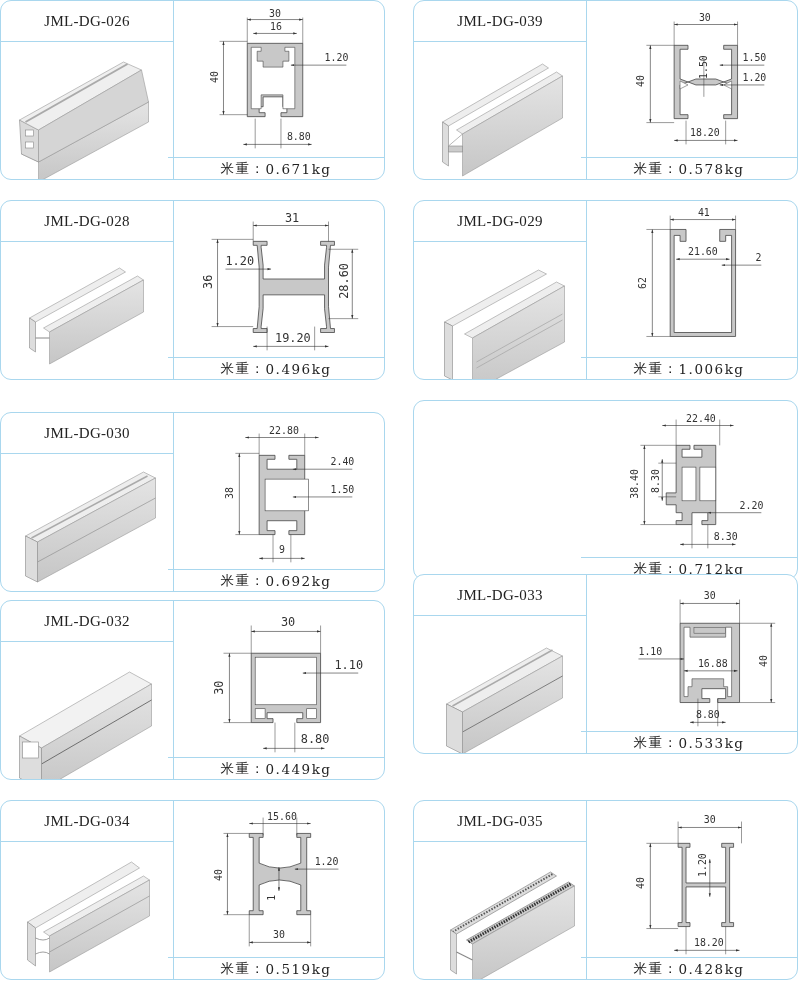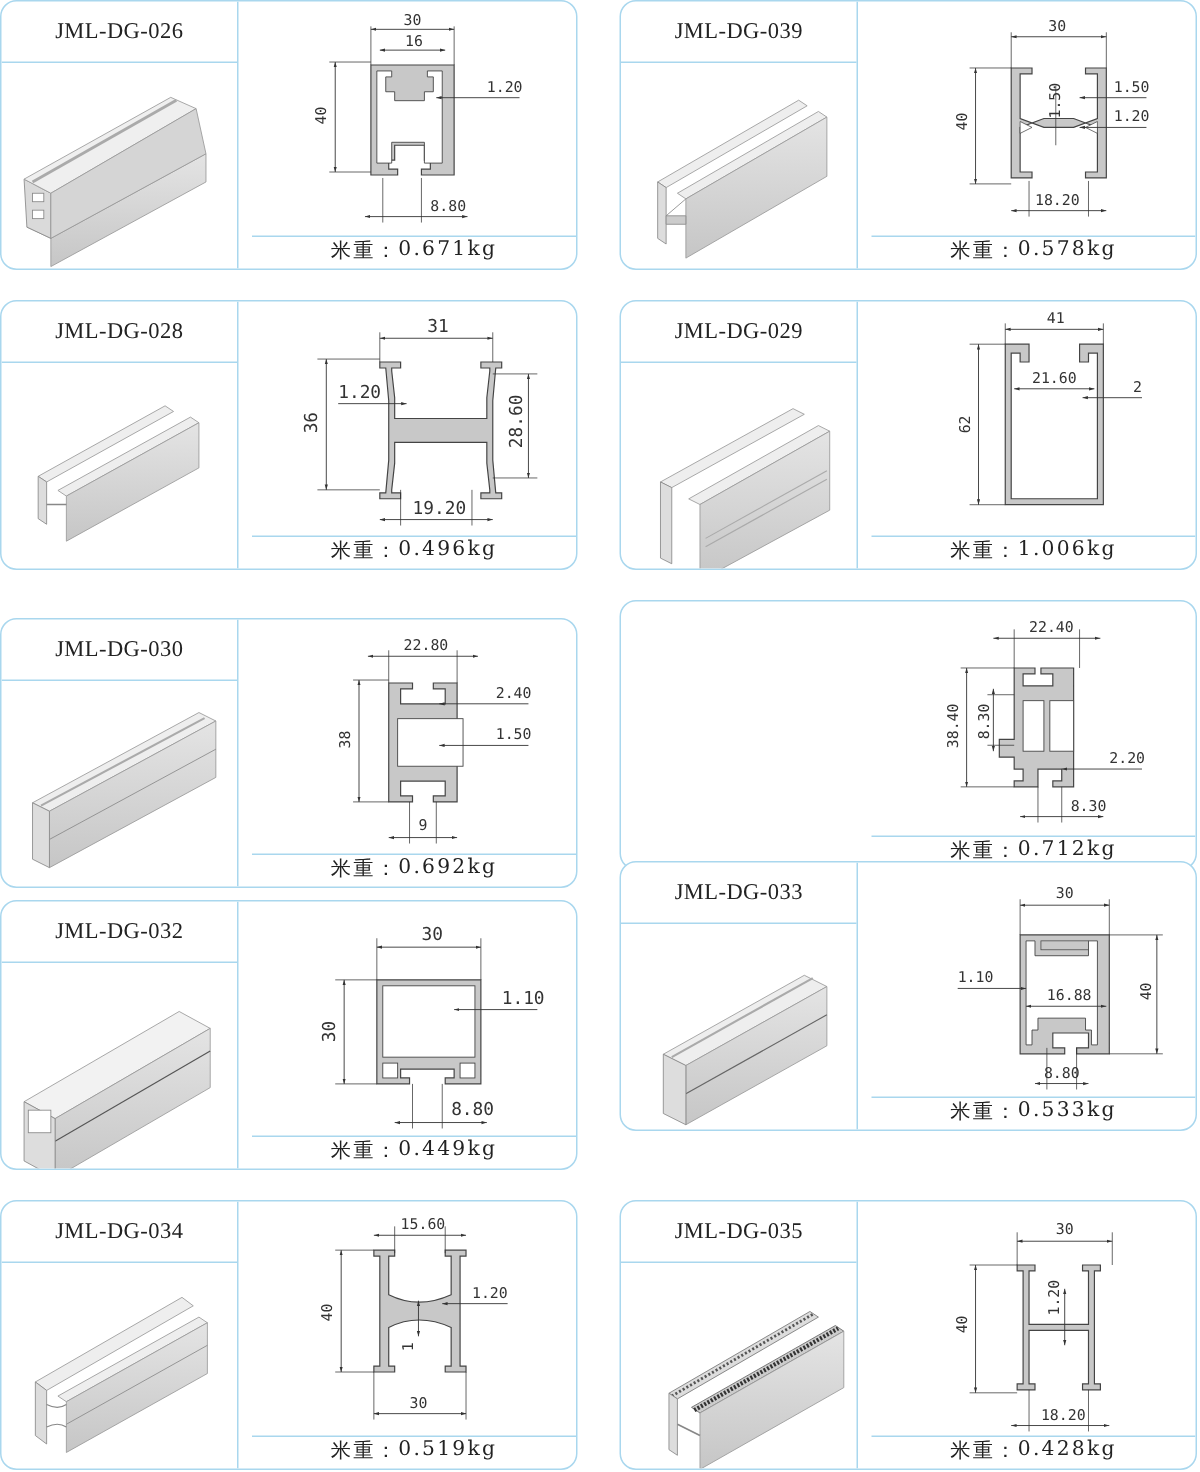--- a/index.html
+++ b/index.html
@@ -1,33 +1,33 @@
 <!DOCTYPE html>
 <html><head>
 <meta charset="utf-8">
 <style>
   html, body { margin:0; padding:0; background:#ffffff; }
   body { width:800px; height:981px; position:relative; overflow:hidden;
          font-family:"DejaVu Serif","Liberation Serif",serif; }
   .card { position:absolute; width:385px; height:180px; box-sizing:border-box;
           border:1.5px solid #a9d7ee; border-radius:11px; background:#fff; overflow:hidden; }
-  .left { position:absolute; left:0; top:0; width:158px; height:100%;
+  .left { position:absolute; left:0; top:0; width:173px; height:100%;
           border-right:1.5px solid #a9d7ee; box-sizing:border-box; }
   .code { position:absolute; left:0; top:0; width:100%; height:41px;
           border-bottom:1.5px solid #a9d7ee; box-sizing:border-box;
           display:flex; align-items:center; justify-content:center;
           font-family:"Liberation Serif","DejaVu Serif",serif; font-size:15px; color:#222; letter-spacing:0.3px; }
   .photo { position:absolute; left:0; top:41px; width:100%; height:137px; }
   .photo svg { width:100%; height:100%; }
   .right { position:absolute; left:167px; top:0; right:0; height:100%; }
   .drawing { position:absolute; left:0; top:0; width:100%; height:157px; }
   .drawing svg { width:100%; height:100%; }
   .weight { position:absolute; left:0; bottom:0; width:100%; height:22px;
             border-top:1.5px solid #a9d7ee; box-sizing:border-box;
-            display:flex; justify-content:center;
+            display:flex; align-items:center; justify-content:center;
             font-family:"DejaVu Serif","Liberation Serif",serif; font-size:13.5px; color:#222; letter-spacing:1.5px; }
   .dim { font-family:"DejaVu Sans Mono","Liberation Mono",monospace; font-size:10px; fill:#333; }
 </style>
 </head>
 <body>
 
 <svg width="0" height="0" style="position:absolute">
   <defs>
     <marker id="arr" viewBox="0 0 10 10" refX="10" refY="5" markerWidth="6" markerHeight="6" orient="auto-start-reverse">
       <path d="M0,2 L10,5 L0,8 z" fill="#333"></path>

